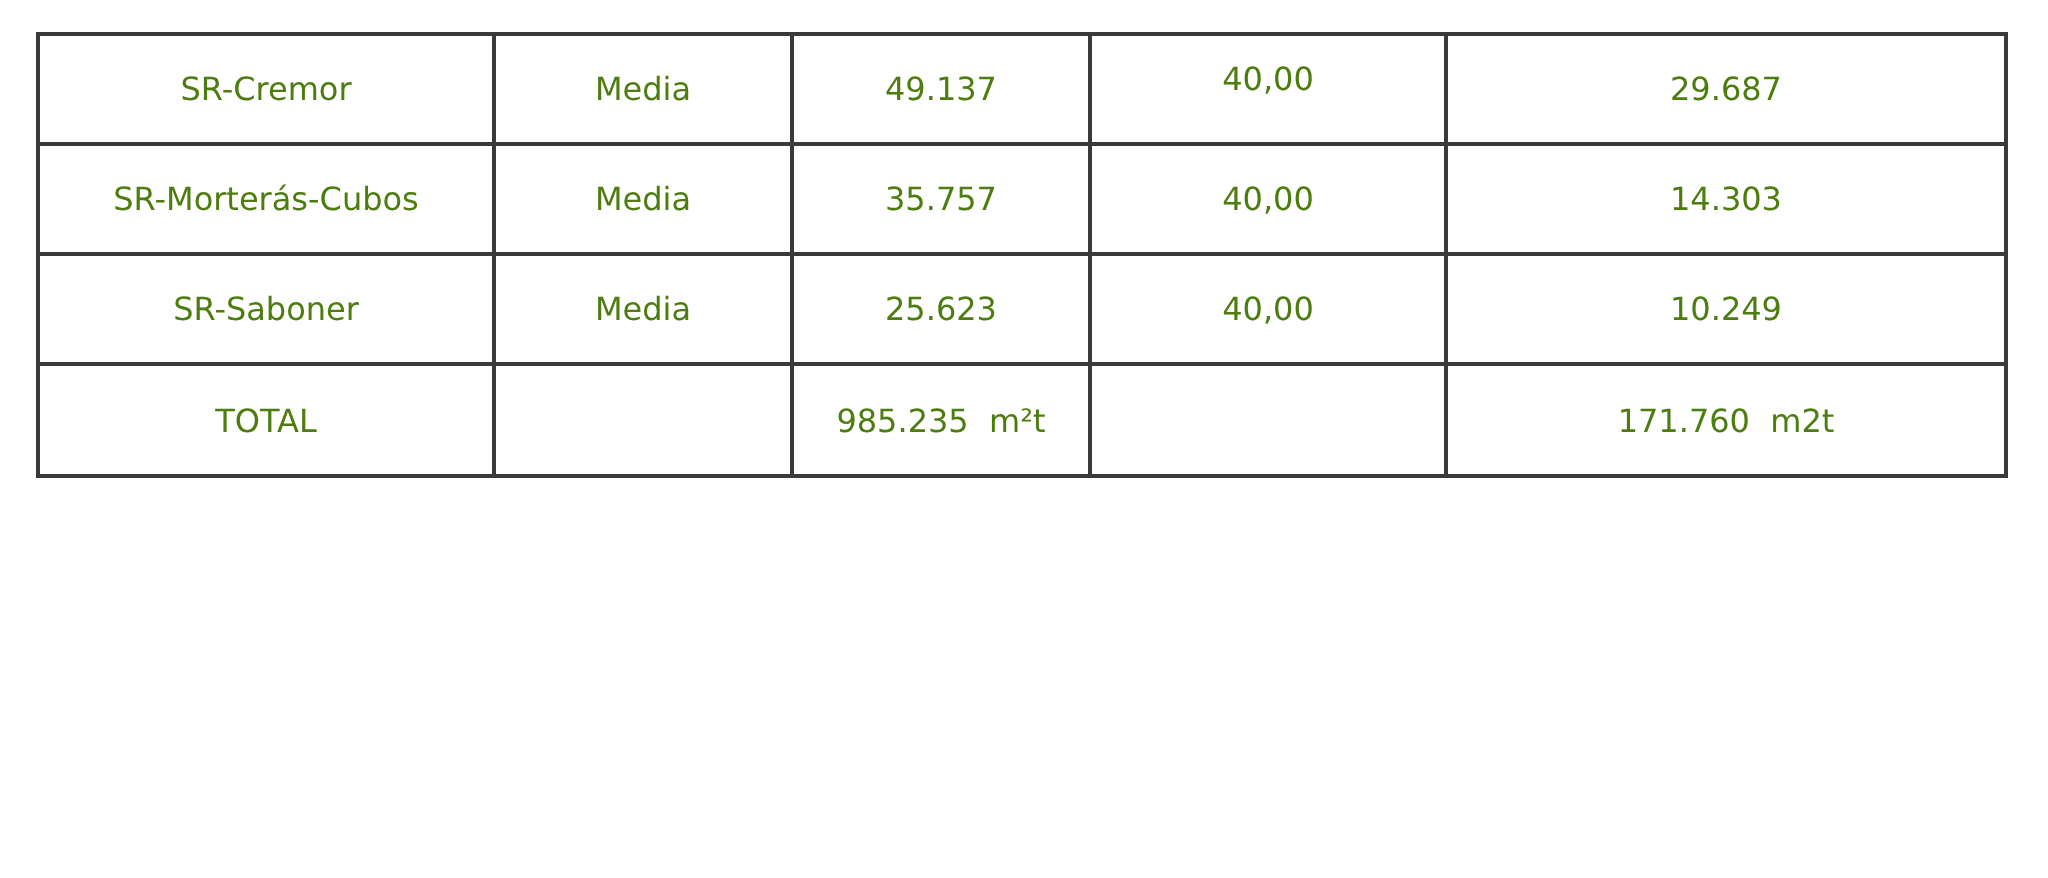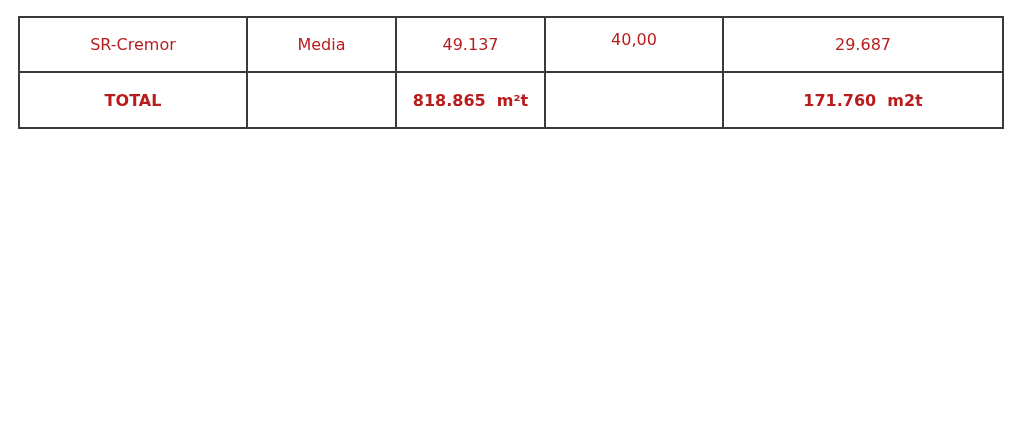--- a/index.html
+++ b/index.html
@@ -18,40 +18,40 @@
     left: 18px;
     top: 16px;
   }
   table.sectors {
     border-collapse: collapse;
     table-layout: fixed;
     width: 984px;
   }
   table.sectors td {
     border: 2px solid #3a3a3a;
-    color: #b91c1c;
+    color: #4d7c0f;
     font-size: 16px;
     text-align: center;
     vertical-align: middle;
     padding: 0;
     overflow: hidden;
   }
   col.c1 { width: 228px; }
   col.c2 { width: 149px; }
   col.c3 { width: 149px; }
   col.c4 { width: 178px; }
   col.c5 { width: 280px; }
   tr.data-row { height: 55px; }
   tr.total-row { height: 56px; }
   td.name {
     text-align: left;
     padding-left: 17px;
   }
   td.bold {
-    font-weight: bold;
+    font-weight: normal;
     font-size: 17px;
     white-space: pre;
     margin-left: 28px;
   }
   .raise {
     display: inline-block;
     position: relative;
     top: -5px;
   }
 </style>
@@ -68,22 +68,36 @@
         <col class="c5">
     </colgroup>
     <tbody>
       <tr class="data-row">
         <td class="name">SR-Cremor</td>
         <td>Media</td>
         <td>49.137</td>
         <td><span class="raise">40,00</span></td>
         <td>29.687</td>
       </tr>
+      <tr class="data-row">
+        <td class="name">SR-Morterás-Cubos</td>
+        <td>Media</td>
+        <td>35.757</td>
+        <td>40,00</td>
+        <td>14.303</td>
+      </tr>
+      <tr class="data-row">
+        <td class="name">SR-Saboner</td>
+        <td>Media</td>
+        <td>25.623</td>
+        <td>40,00</td>
+        <td>10.249</td>
+      </tr>
       <tr class="total-row">
         <td class="name bold">TOTAL</td>
         <td></td>
-        <td class="bold">818.865  m²t</td>
+        <td class="bold">985.235  m²t</td>
         <td></td>
         <td class="bold">171.760  m2t</td>
       </tr>
     </tbody>
   </table>
 </div>
 
 </body></html>

